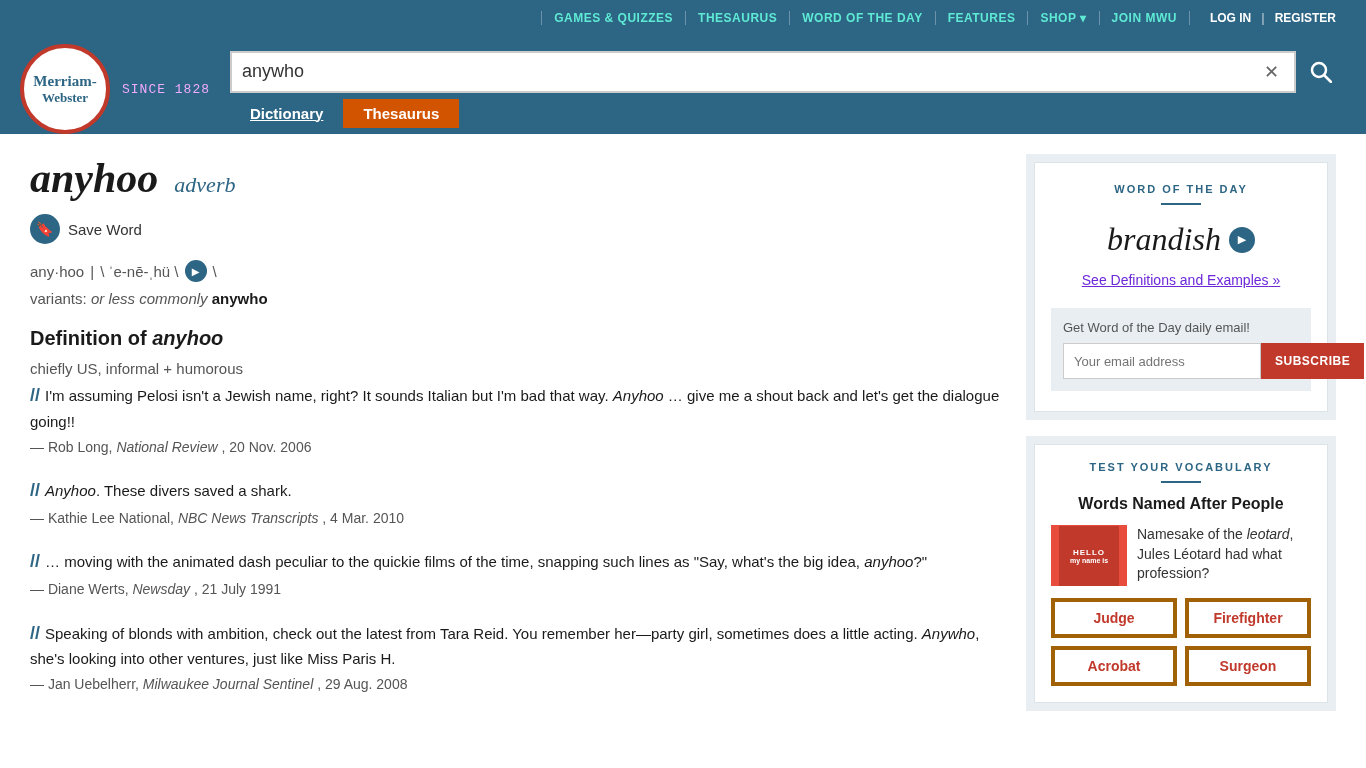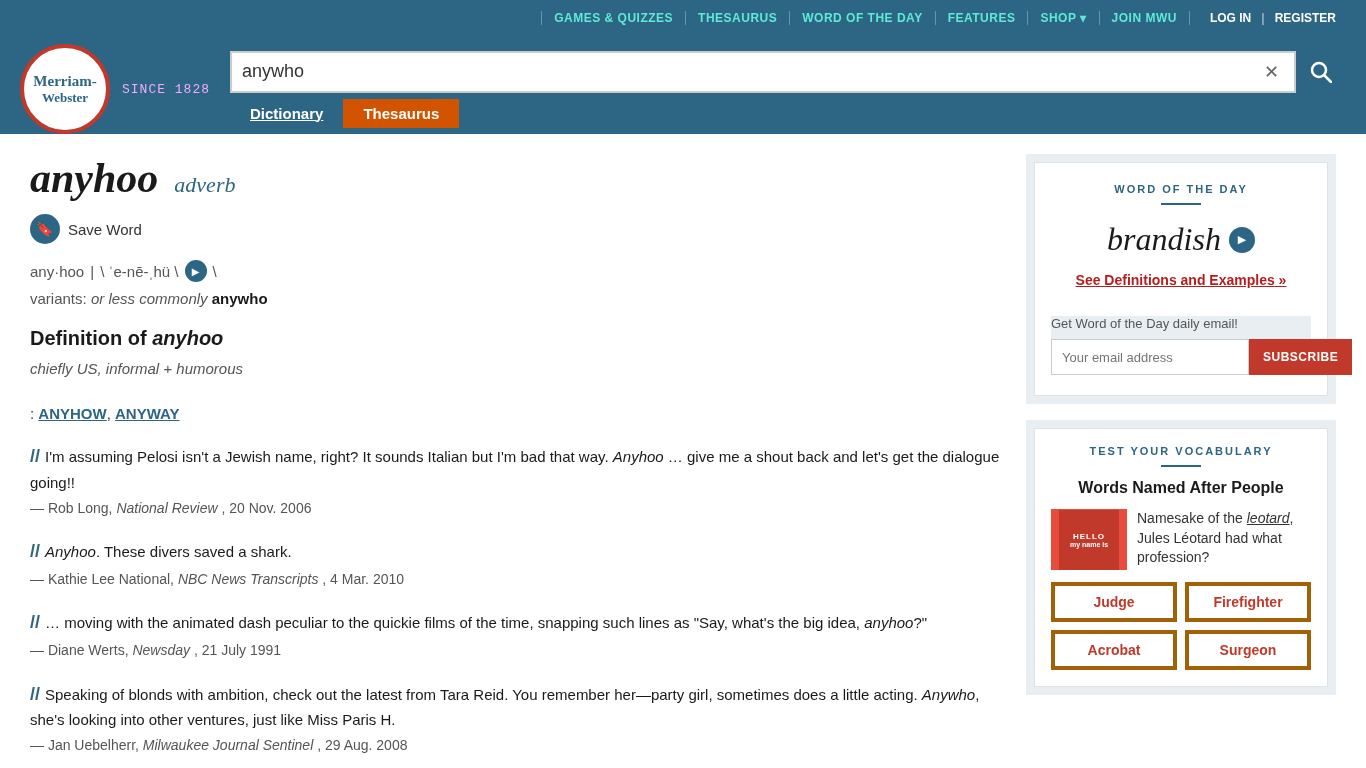--- a/index.html
+++ b/index.html
@@ -258,23 +258,22 @@
       font-weight: bold;
       margin-bottom: 10px;
       color: #1a1a1a;
     }
     .def-heading em { font-style: italic; }
 
     
     .usage-label {
       font-family: Arial, sans-serif;
       font-size: 15px;
-      font-style: italic;
       color: #555;
-      margin-bottom: 28px;
+      margin-bottom: 4px;
     }
 
     
     .def-links {
       margin-bottom: 20px;
       font-size: 15px;
       font-family: Arial, sans-serif;
     }
     .def-links a {
       color: #2d6584;
@@ -353,28 +352,28 @@
       display: flex;
       align-items: center;
       justify-content: center;
       color: #fff;
       font-size: 11px;
       cursor: pointer;
     }
     .wotd-link {
       font-family: Arial, sans-serif;
       font-size: 14px;
-      color: #b91c1c;
+      color: #6d28d9;
       text-decoration: underline;
       cursor: pointer;
-      margin-bottom: 28px;
-      font-weight: bold;
+      margin-bottom: 20px;
     }
     .wotd-email-bg {
       background: #e8eef2;
+      padding: 12px;
       text-align: left;
     }
     .wotd-email-label {
       font-family: Arial, sans-serif;
       font-size: 13px;
       color: #555;
       margin-bottom: 8px;
     }
     .email-row {
       display: flex;
@@ -462,21 +461,21 @@
       text-align: center;
       padding: 4px;
     }
     .vocab-question {
       font-family: Arial, sans-serif;
       font-size: 14px;
       color: #333;
       line-height: 1.4;
       text-align: left;
     }
-    .vocab-question em { font-style: italic; text-decoration: underline; }
+    .vocab-question em { font-style: italic; }
     .vocab-buttons {
       display: grid;
       grid-template-columns: 1fr 1fr;
       gap: 8px;
     }
     .vocab-btn {
       background: #fff;
       border: 4px solid #a16207;
       color: #c0392b;
       padding: 8px 10px;
@@ -561,25 +560,20 @@
       <strong><span class="variant-word">anywho</span></strong>
     </div>
 
     <div class="def-heading">
       <span>Definition of</span>
       <em> <span>anyhoo</span></em>
     </div>
 
     <div class="usage-label">chiefly US, informal + humorous</div>
 
-    <div class="def-links">
-      <span>:</span>
-      <a>ANYHOW</a>,
-      <a>ANYWAY</a>
-    </div>
 
     <div class="quote-block">
       <span class="quote-mark">// </span>
       <span class="quote-text">I'm assuming Pelosi isn't a Jewish name, right? It sounds Italian but I'm bad that way. <em>Anyhoo</em> … give me a shout back and let's get the dialogue going!!</span>
       <div class="quote-source">
         <span>— Rob Long,</span>
         <em><span>National Review</span></em>
         <span>, 20 Nov. 2006</span>
       </div>
     </div>

